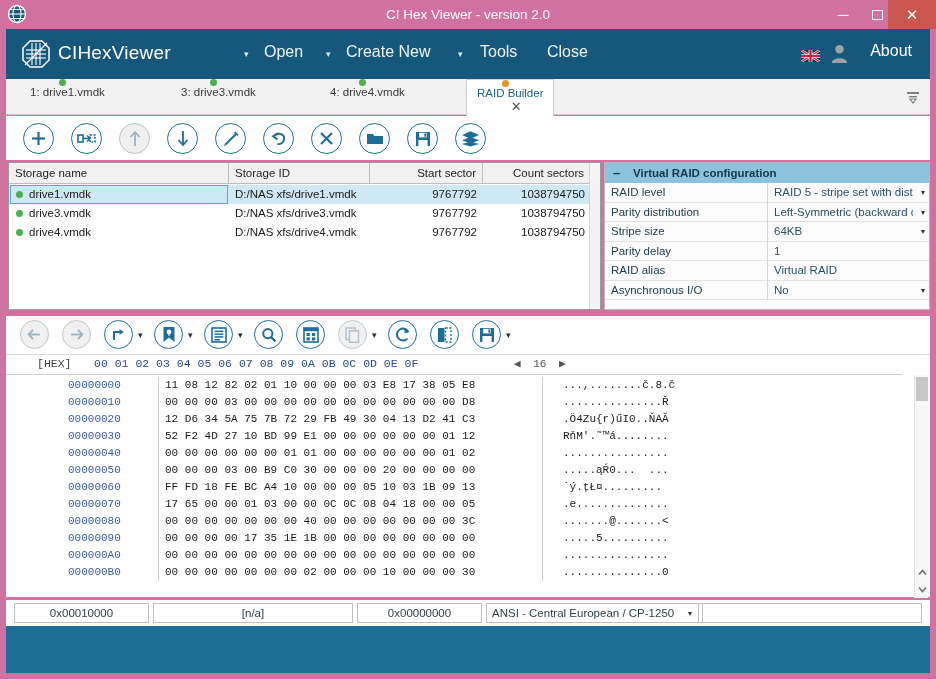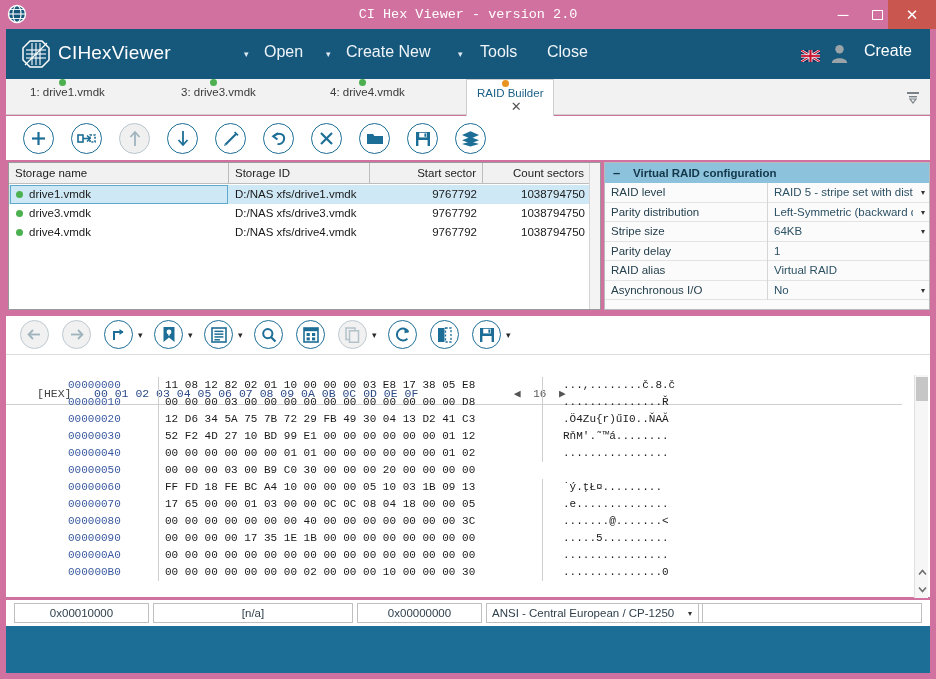--- a/index.html
+++ b/index.html
@@ -20,21 +20,21 @@
   #titlebar {
     position: absolute; left: 0; top: 0; width: 936px; height: 29px;
     background: #d1719f;
   }
   #title-icon {
     position: absolute; left: 7px; top: 4px; width: 20px; height: 20px;
   }
   #title-text {
     position: absolute; left: 0; top: 0; width: 936px; height: 29px;
     line-height: 29px; text-align: center;
-    font-size: 13.5px; color: #ffffff; font-family: Liberation Mono, monospace;
+    font-size: 13.5px; color: #ffffff;
   }
   .win-btn {
     position: absolute; top: 0; height: 29px; width: 38px;
     display: flex; align-items: center; justify-content: center;
     cursor: default;
   }
   #btn-min { left: 824px; }
   #btn-max { left: 858px; }
   #btn-close { left: 888px; width: 48px; background: #c9564f; }
   .win-glyph { color: #fff; font-size: 13px; line-height: 1; }
@@ -205,21 +205,21 @@
 
   
   #hexview {
     position: absolute; left: 6px; top: 354px; width: 924px; height: 243px;
     background: #ffffff; border-top: 1px solid #dcdcdc;
   }
   #hexhdr {
     position: absolute; left: 0; top: 0; width: 896px; height: 20px;
     border-bottom: 1px solid #cfcfcf;
     font-family: "Liberation Mono", monospace;
-    font-size: 11.5px; color: #2a4a88; margin-top: 30px;
+    font-size: 11.5px; color: #2a4a88;
   }
   #hexhdr .lbl { position: absolute; left: 31px; top: 2px; color: #444; }
   #hexhdr .cols { position: absolute; left: 88px; top: 2px; letter-spacing: 0; }
   #hexhdr .nav {
     position: absolute; left: 508px; top: 2px;
     font-size: 11px; color: #555;
   }
   #hexbody {
     position: absolute; left: 0; top: 20px; width: 932px; height: 223px;
     font-family: "Liberation Mono", monospace; font-size: 11px; margin-left: 44px;
@@ -343,21 +343,21 @@
         <rect x="8.4" y="0" width="2.2" height="12" fill="#c8102e"></rect>
         <rect x="0" y="5.1" width="19" height="1.8" fill="#c8102e"></rect>
       </svg>
     </div>
     <div id="user-icon">
       <svg width="17" height="19" viewBox="0 0 17 19">
         <circle cx="8.5" cy="5.2" r="4.2" fill="#9aa3a8"></circle>
         <path d="M0.8,19 C0.8,12.6 16.2,12.6 16.2,19 Z" fill="#9aa3a8"></path>
       </svg>
     </div>
-    <div id="about">Create</div>
+    <div id="about">About</div>
   </div>
 
   <div id="tabbar">
     <div class="tab" style="left:14px;">
       <span class="dot" style="background: rgb(76, 176, 80);"></span>
       <span>1: drive1.vmdk</span>
     </div>
     <div class="tab" style="left:165px;">
       <span class="dot" style="background: rgb(76, 176, 80);"></span>
       <span>3: drive3.vmdk</span>
@@ -636,20 +636,21 @@
         <span class="hascii">RňM'.˜™á........</span>
       </div>
       <div class="hline" style="top:70px;">
         <span class="hoff">00000040</span>
         <span class="hbytes">00 00 00 00 00 00 01 01 00 00 00 00 00 00 01 02</span>
         <span class="hascii">................</span>
       </div>
       <div class="hline" style="top:87px;">
         <span class="hoff">00000050</span>
         <span class="hbytes">00 00 00 03 00 B9 C0 30 00 00 00 20 00 00 00 00</span>
+        <span class="hascii">.....ąŔ0...  ...</span>
       </div>
       <div class="hline" style="top:104px;">
         <span class="hoff">00000060</span>
         <span class="hbytes">FF FD 18 FE BC A4 10 00 00 00 05 10 03 1B 09 13</span>
         <span class="hascii">˙ý.ţŁ¤.........</span>
       </div>
       <div class="hline" style="top:121px;">
         <span class="hoff">00000070</span>
         <span class="hbytes">17 65 00 00 01 03 00 00 0C 0C 08 04 18 00 00 05</span>
         <span class="hascii">.e..............</span>

